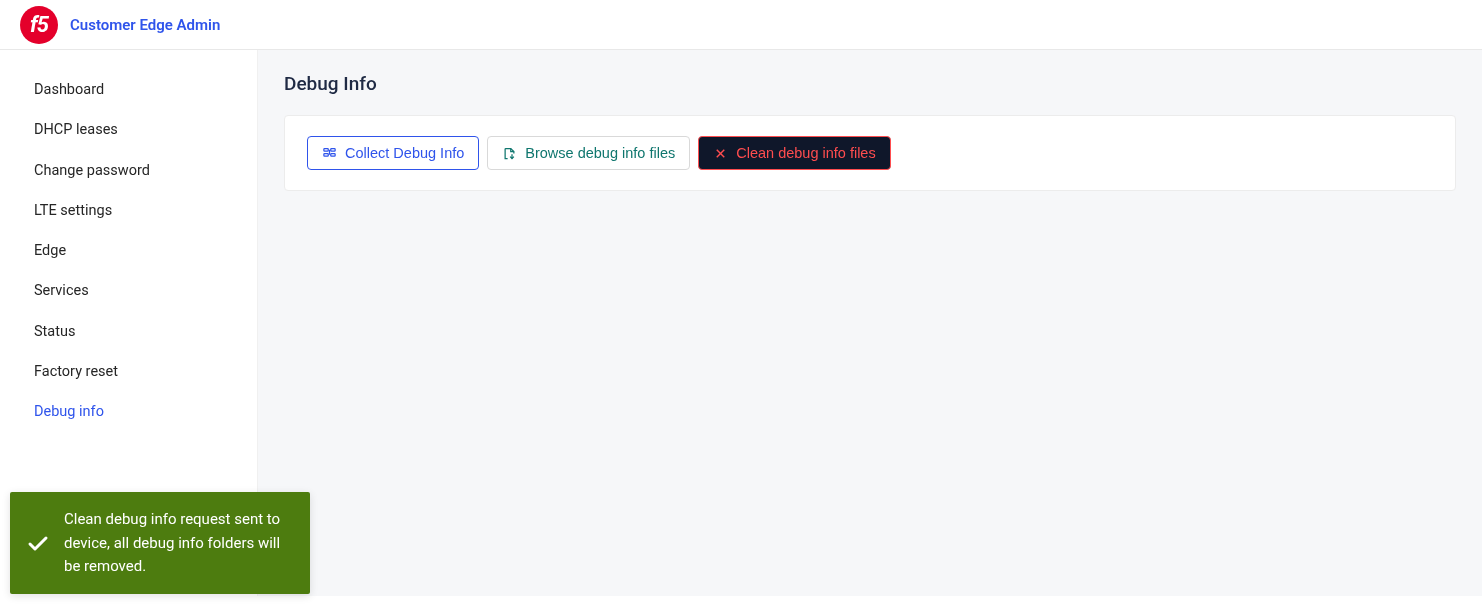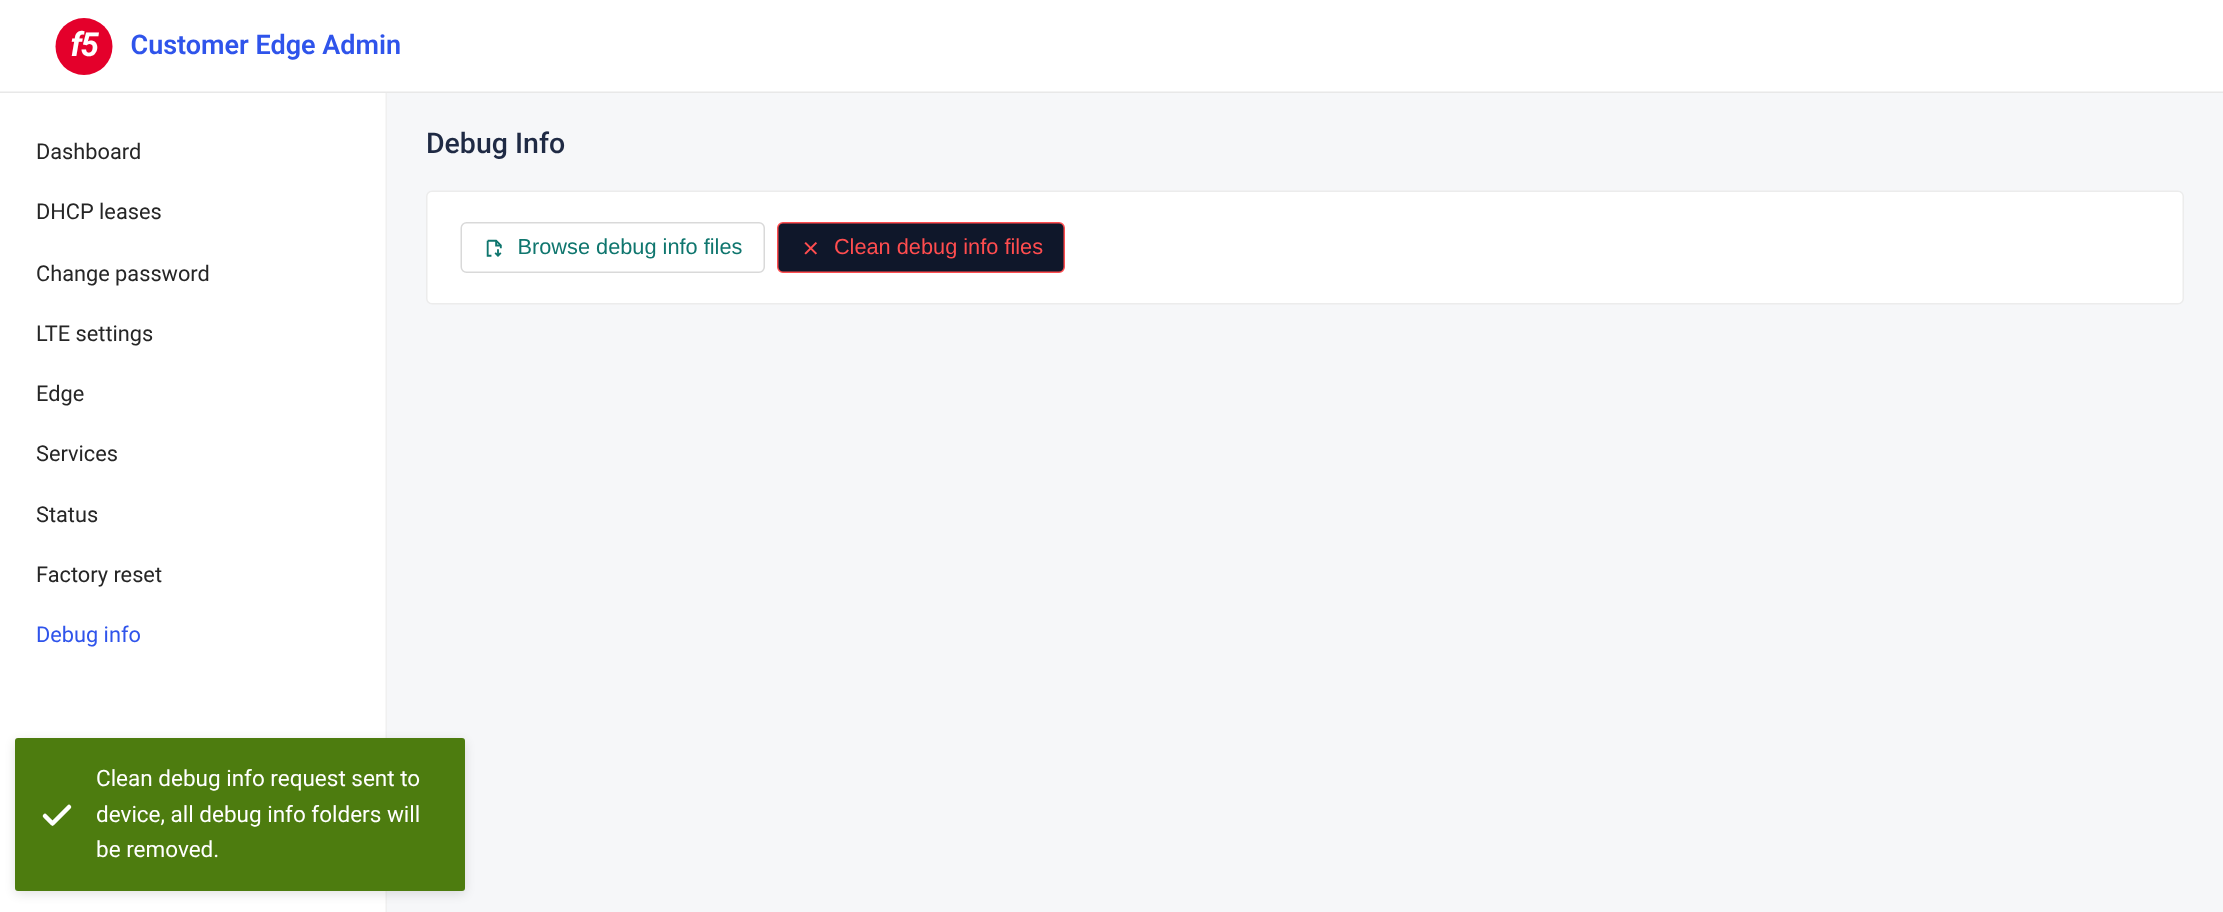--- a/index.html
+++ b/index.html
@@ -9,25 +9,25 @@
     }
     body {
       font-family: -apple-system, BlinkMacSystemFont, "Segoe UI", Roboto, "Helvetica Neue", Arial, sans-serif;
       background: #ffffff;
       width: 1482px;
       height: 608px;
       overflow: hidden;
       position: relative;
     }
     .header {
-      height: 62px;
+      height: 50px;
       border-bottom: 1px solid #e8e8e8;
       display: flex;
       align-items: center;
-      padding: 0 37px;
+      padding: 0 20px;
       background: #ffffff;
     }
     .logo-circle {
       width: 38px;
       height: 38px;
       border-radius: 50%;
       background: #e4002b;
       display: flex;
       align-items: center;
       justify-content: center;
@@ -35,36 +35,36 @@
     }
     .logo-text {
       color: #ffffff;
       font-size: 22px;
       font-weight: 700;
       font-style: italic;
       letter-spacing: -1px;
     }
     .app-title {
       color: #2f54eb;
-      font-size: 18px;
+      font-size: 15px;
       font-weight: 600;
       text-align: center;
     }
     .layout {
       display: flex;
       height: calc(100% - 62px);
     }
     .sidebar {
       width: 258px;
       background: #ffffff;
       border-right: 1px solid #f0f0f0;
       padding-top: 20px;
     }
     .sidebar-item {
-      padding: 10px 24px;
+      padding: 10px 34px;
       font-size: 14.5px;
       color: #262626;
       cursor: pointer;
       line-height: 1.4;
     }
     .sidebar-item.active {
       color: #2f54eb;
     }
     .main {
       flex: 1;
@@ -178,20 +178,30 @@
     <div class="sidebar-item active">
       <span>Debug info</span>
     </div>
   </nav>
 
   <main class="main">
     <h2 class="page-title">Debug Info</h2>
     <div class="card">
       <div class="btn-row">
 
+        <button class="btn btn-primary">
+          <svg viewBox="0 0 24 24" fill="none" stroke="currentColor" stroke-width="2">
+            <rect x="3" y="4" width="7" height="4" rx="1"></rect>
+            <rect x="14" y="4" width="7" height="4" rx="1"></rect>
+            <rect x="3" y="12" width="7" height="4" rx="1"></rect>
+            <rect x="14" y="12" width="7" height="4" rx="1"></rect>
+            <line x1="12" y1="6" x2="12" y2="14"></line>
+          </svg>
+          <span>Collect Debug Info</span>
+        </button>
 
         <button class="btn">
           <svg viewBox="0 0 24 24" fill="none" stroke="currentColor" stroke-width="2">
             <path d="M5 4h9l5 5v3"></path>
             <path d="M14 4v5h5"></path>
             <path d="M9 20H5V4"></path>
             <path d="M13 17l3 3 3-3"></path>
             <line x1="16" y1="13" x2="16" y2="20"></line>
           </svg>
           <span>Browse debug info files</span>

